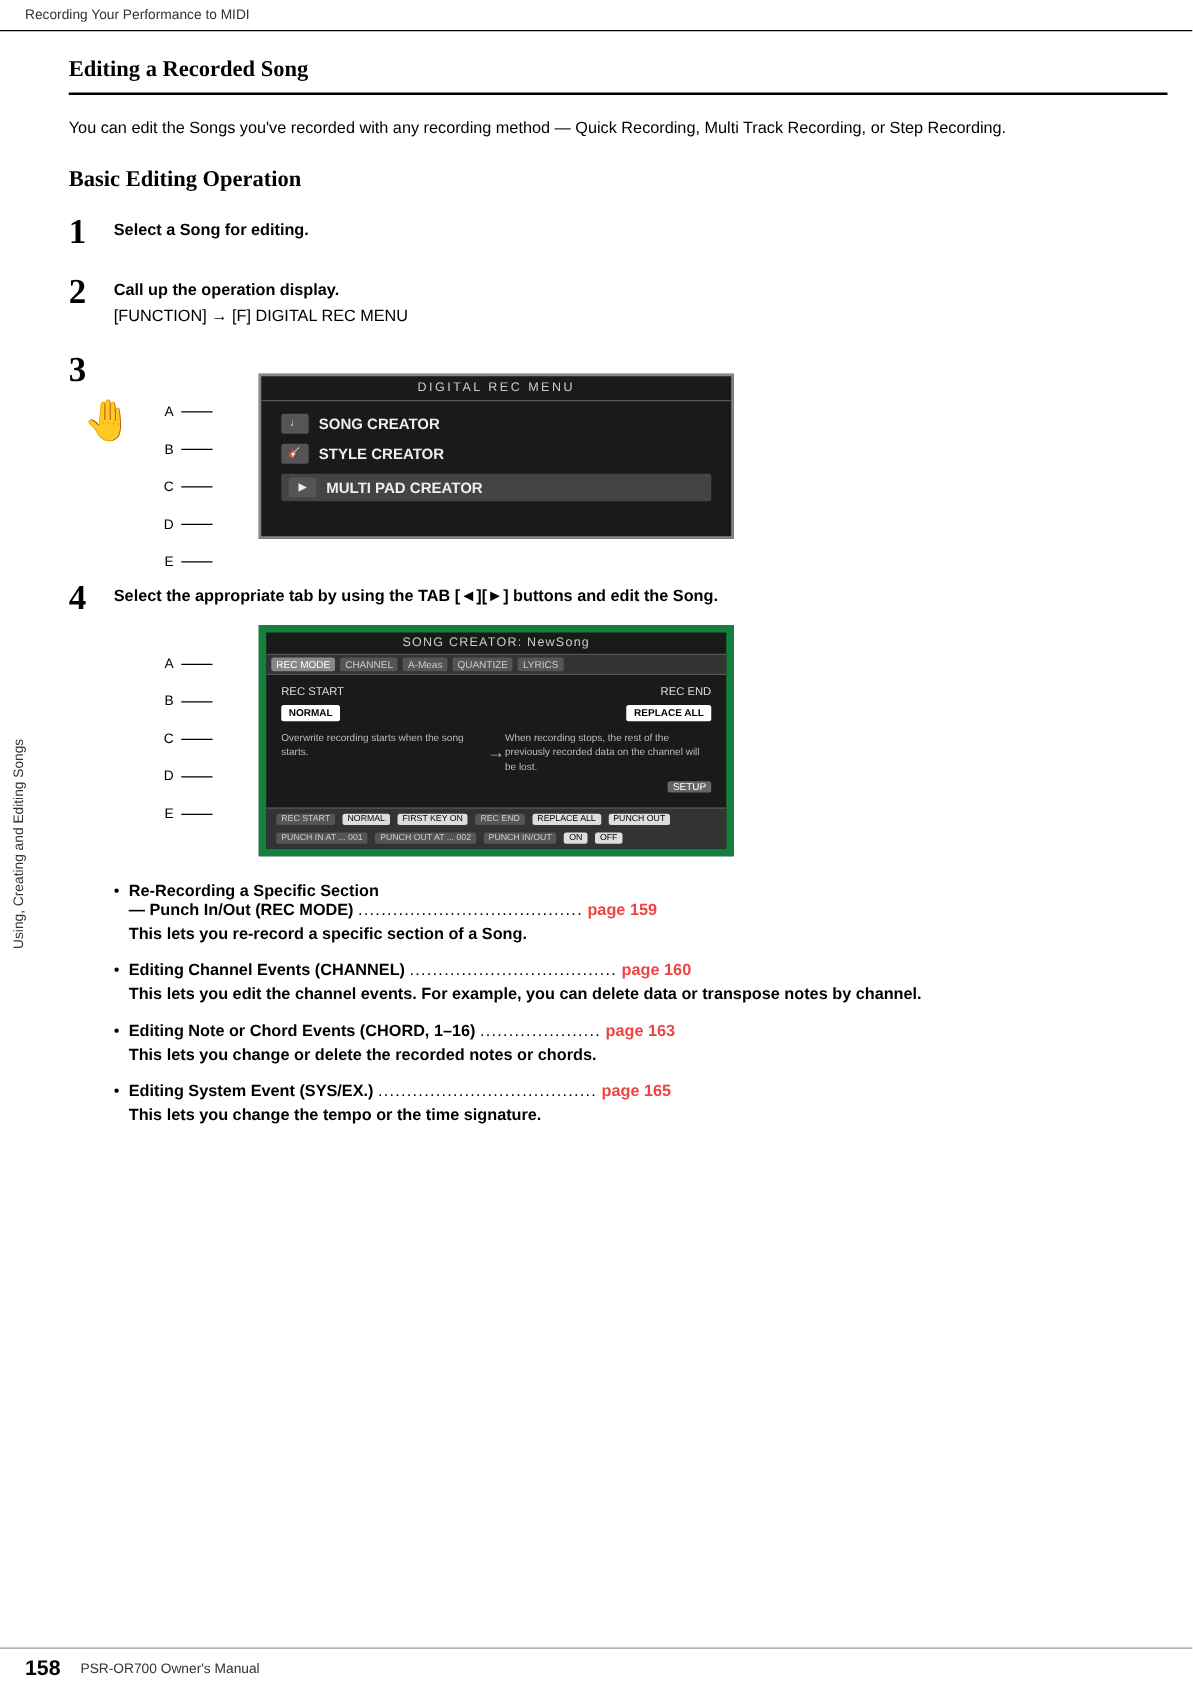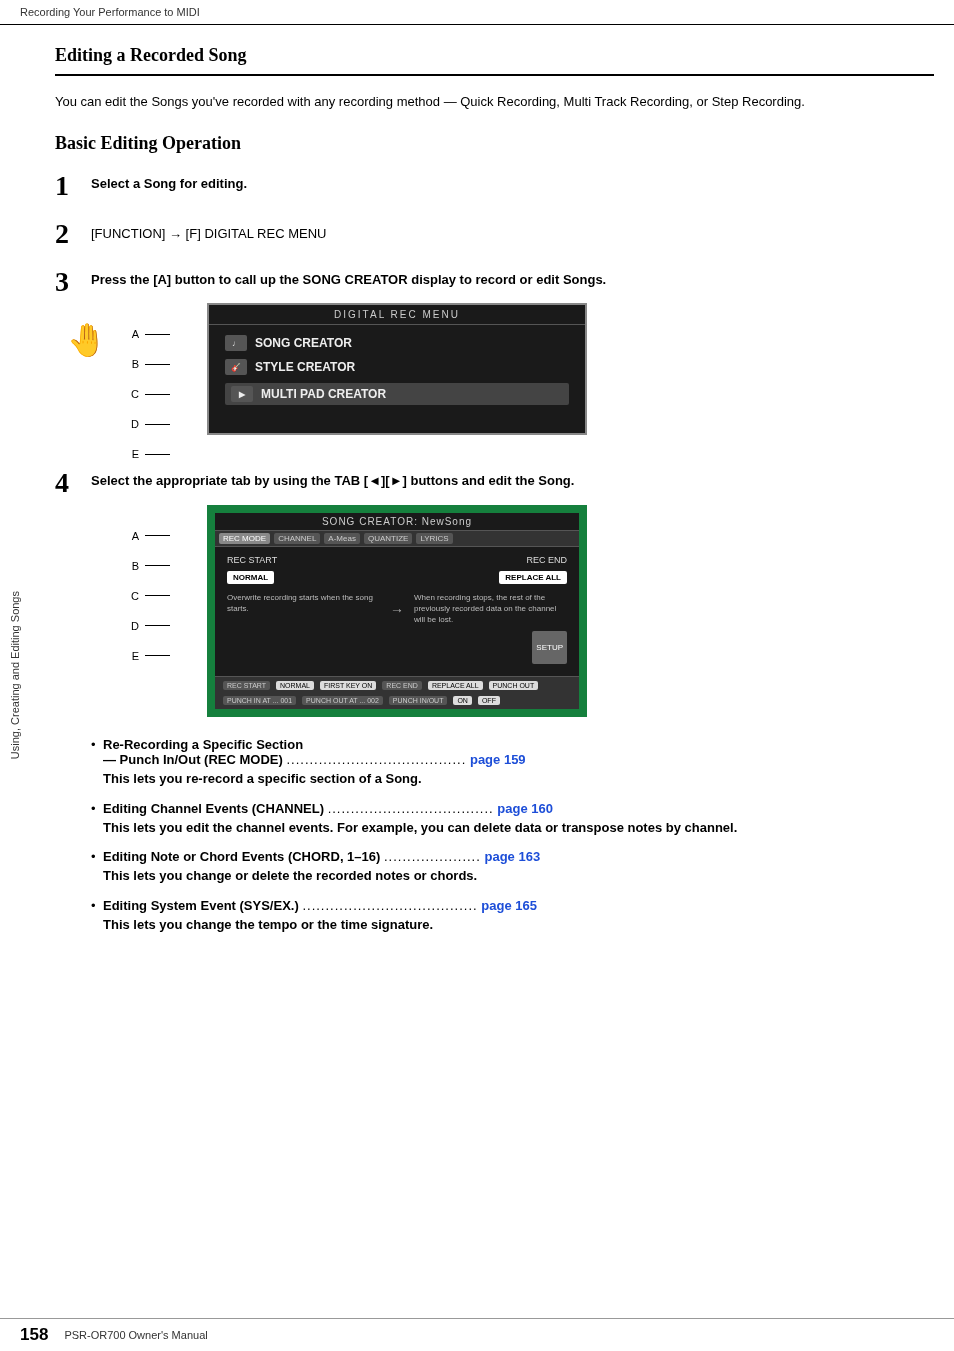--- a/index.html
+++ b/index.html
@@ -183,21 +183,21 @@
       font-size: 32px;
     }
 
     
     .song-creator-diagram {
       margin: 14px 0 14px 36px;
       position: relative;
     }
 
     .sc-box {
-      border: 8px solid #15803d;
+      border: 6px solid #15803d;
       background: #1a1a1a;
       width: 380px;
       margin-left: 80px;
       position: relative;
     }
     .sc-title {
       text-align: center;
       color: #ccc;
       font-size: 10px;
       letter-spacing: 1px;
@@ -239,21 +239,20 @@
       font-size: 8px;
       color: #eee;
     }
     .sc-block.white {
       background: #fff;
       color: #000;
       font-weight: bold;
     }
     .sc-desc-area {
       display: flex;
-      gap: 10px;
       margin-top: 8px;
       font-size: 8px;
       color: #bbb;
       line-height: 1.4;
     }
     .sc-arrow {
       font-size: 14px;
       color: #aaa;
       align-self: center;
     }
@@ -290,21 +289,21 @@
       content: '•';
       position: absolute;
       left: 0;
       top: 0;
     }
     .bullet-title {
       font-weight: bold;
       font-size: 13px;
     }
     .bullet-pageref {
-      color: #1d4ed8;
+      color: #ef4444;
       font-weight: bold;
     }
     .bullet-dots {
       letter-spacing: 1px;
     }
     .bullet-desc {
       font-size: 13px;
       line-height: 1.5;
       margin-top: 2px;
     }
@@ -353,28 +352,28 @@
   <div class="step">
     <div class="step-number">1</div>
     <div class="step-content">
       <p>Select a Song for editing.</p>
     </div>
   </div>
 
   <div class="step">
     <div class="step-number">2</div>
     <div class="step-content">
+      <p>Call up the operation display.</p>
       <p class="step-detail">[FUNCTION] → [F] DIGITAL REC MENU</p>
     </div>
   </div>
 
   <div class="step">
     <div class="step-number">3</div>
     <div class="step-content">
-      <p>Press the [A] button to call up the SONG CREATOR display to record or edit Songs.</p>
 
       <div class="diagram-container">
 
         <div class="hand-icon">🤚</div>
 
         <div class="left-buttons">
           <div class="side-btn-row">
             <div class="side-btn-label">A</div>
             <div class="side-btn-line"></div>
           </div>
@@ -469,21 +468,21 @@
             <div class="sc-row">
               <div class="sc-block white">NORMAL</div>
               <div class="sc-block white">REPLACE ALL</div>
             </div>
             <div class="sc-desc-area">
               <div style="flex:1;">Overwrite recording starts when the song starts.</div>
               <div class="sc-arrow">→</div>
               <div style="flex:1;">When recording stops, the rest of the previously recorded data on the channel will be lost.</div>
             </div>
             <div style="display:flex; justify-content:flex-end; margin-top:6px;">
-              <div style="background:#666; color:#fff; font-size:8px; padding:12px 4px; border-radius:2px;">SETUP</div>
+              <div style="background:#666; color:#fff; font-size:8px; padding:0 4px; border-radius:2px;">SETUP</div>
             </div>
           </div>
           <div class="sc-bottom-bar">
             <div class="sc-bottom-item">REC START</div>
             <div class="sc-bottom-item white">NORMAL</div>
             <div class="sc-bottom-item white">FIRST KEY ON</div>
             <div class="sc-bottom-item">REC END</div>
             <div class="sc-bottom-item white">REPLACE ALL</div>
             <div class="sc-bottom-item white">PUNCH OUT</div>
             <div class="sc-bottom-item">PUNCH IN AT ... 001</div>

